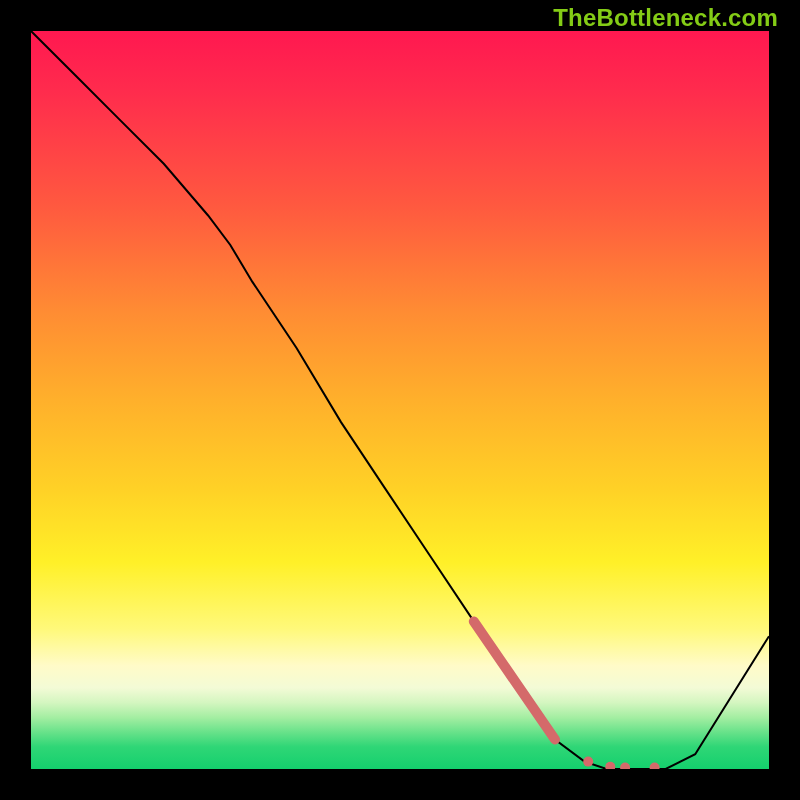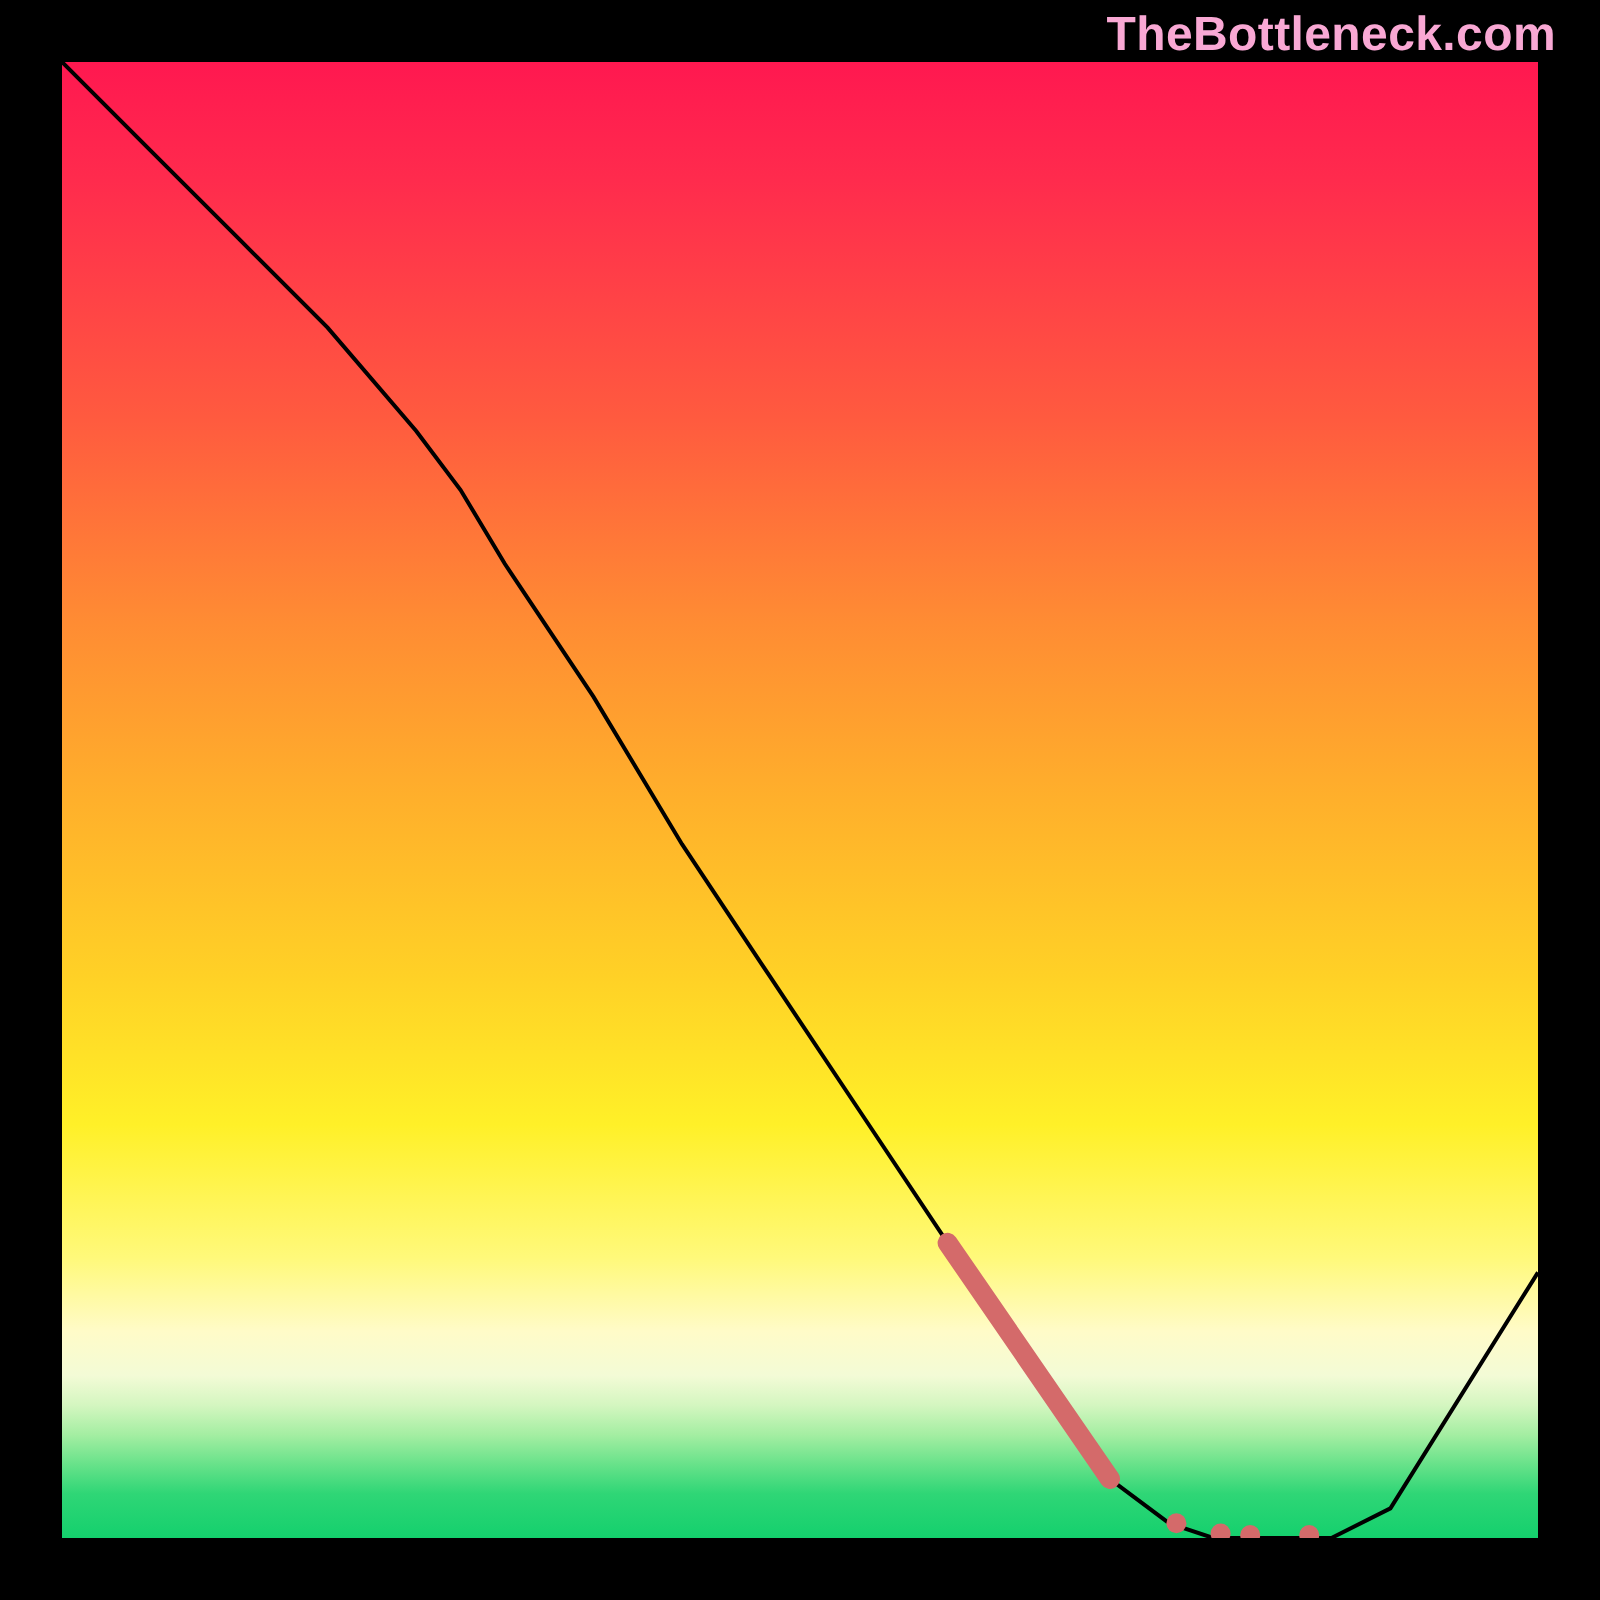--- a/index.html
+++ b/index.html
@@ -14,21 +14,21 @@
   .outer {
     width: 800px;
     height: 800px;
     background: #000;
     position: relative;
   }
   .watermark {
     position: absolute;
     top: 4px;
     right: 22px;
-    color: #f9a8d4;
+    color: #84cc16;
     font-size: 24px;
     font-weight: 600;
     letter-spacing: 0.2px;
     user-select: none;
     margin-left: 14px;
   }
   .plot {
     position: absolute;
     left: 31px;
     top: 31px;

